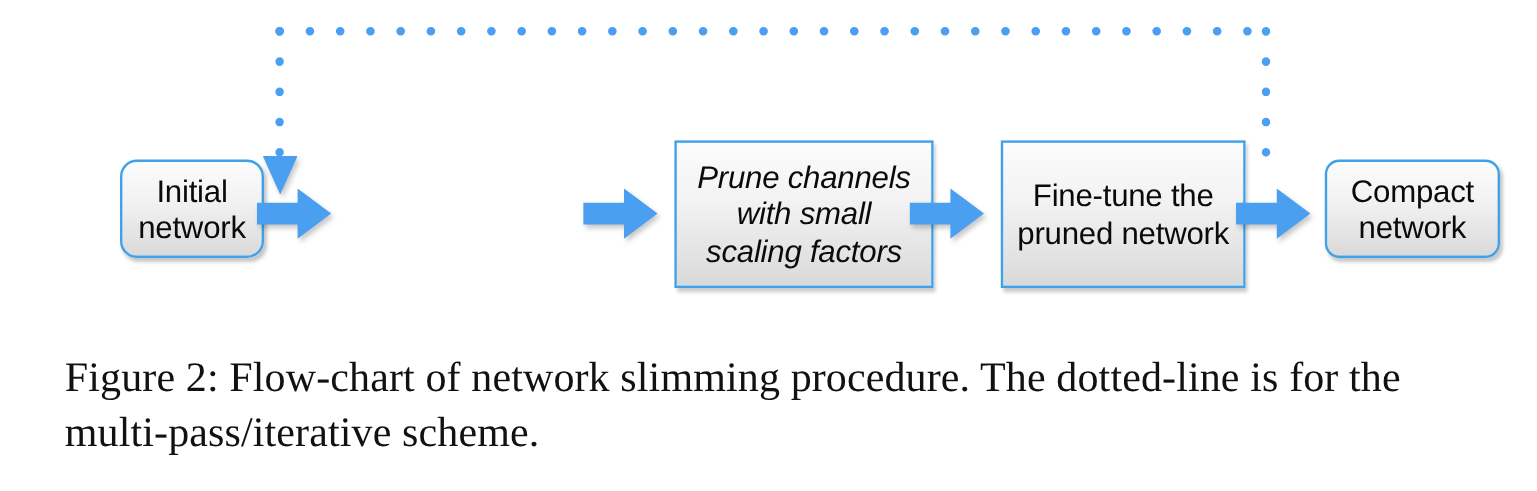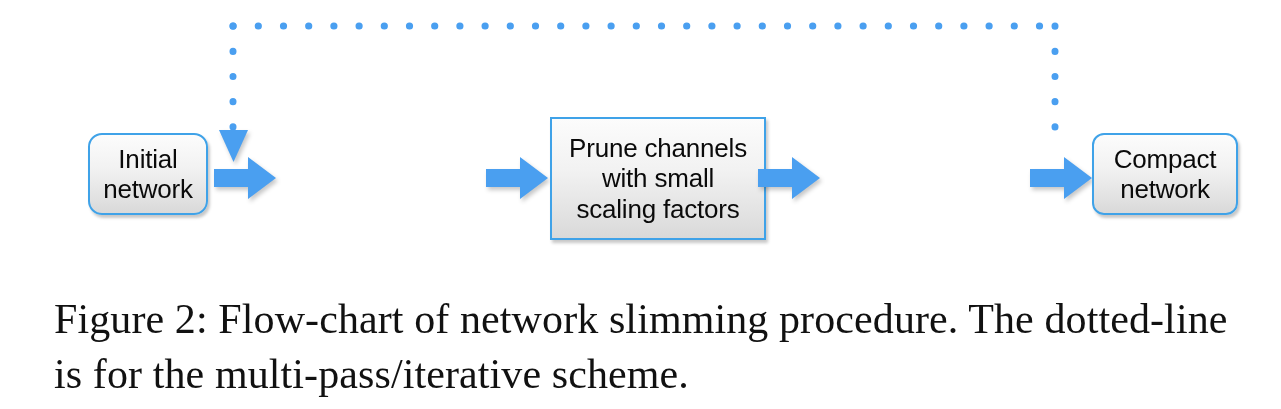--- a/index.html
+++ b/index.html
@@ -38,20 +38,21 @@
     box-shadow: 2px 3px 3px rgba(0,0,0,0.22);
     display: flex;
     align-items: center;
     justify-content: center;
     text-align: center;
     color: #0a0a0a;
     font-family: "Liberation Sans", sans-serif;
     font-size: 26px;
     line-height: 1.16;
     letter-spacing: -0.2px;
+    margin-left: 12px;
   }
   .node.rounded {
     border-radius: 14px;
   }
   .node .node-label {
     display: block;
     white-space: pre-line;
     padding: 0 6px;
   }
 
@@ -66,21 +67,21 @@
   }
   .dotted-line svg { display: block; overflow: visible; }
 
   
   #caption {
     position: absolute;
     left: 54px;
     top: 292px;
     width: 1190px;
     font-family: "Liberation Serif", serif;
-    font-size: 42px;
+    font-size: 35px;
     line-height: 1.30;
     color: #111111;
     text-align: left;
     letter-spacing: 0.1px;
   }
 </style>
 </head>
 <body>
 
 <div id="figure-root">
@@ -115,32 +116,36 @@
       </svg>
     </div>
 
 
     <div class="block-arrow" style="left:486px; top:157px; width:62px; height:42px;">
       <svg width="62" height="42" viewBox="0 0 62 42" xmlns="http://www.w3.org/2000/svg">
         <polygon points="0,12 34,12 34,0 62,21 34,42 34,30 0,30" fill="#4a9ff0"></polygon>
       </svg>
     </div>
 
-    <div class="node" style="left:550px; top:117px; width:216px; height:123px;">
+    <div class="node" style="left:550px; top:117px; width:216px; height:123px;font-style:italic;">
       <span class="node-label">Prune channels
 with small
 scaling factors</span>
     </div>
 
     <div class="block-arrow" style="left:758px; top:157px; width:62px; height:42px;">
       <svg width="62" height="42" viewBox="0 0 62 42" xmlns="http://www.w3.org/2000/svg">
         <polygon points="0,12 34,12 34,0 62,21 34,42 34,30 0,30" fill="#4a9ff0"></polygon>
       </svg>
     </div>
 
+    <div class="node" style="left:822px; top:117px; width:204px; height:123px;">
+      <span class="node-label">Fine-tune the
+pruned network</span>
+    </div>
 
     <div class="block-arrow" style="left:1030px; top:157px; width:62px; height:42px;">
       <svg width="62" height="42" viewBox="0 0 62 42" xmlns="http://www.w3.org/2000/svg">
         <polygon points="0,12 34,12 34,0 62,21 34,42 34,30 0,30" fill="#4a9ff0"></polygon>
       </svg>
     </div>
 
     <div class="node rounded" style="left:1092px; top:133px; width:146px; height:82px;border-radius:12px;">
       <span class="node-label">Compact
 network</span>

